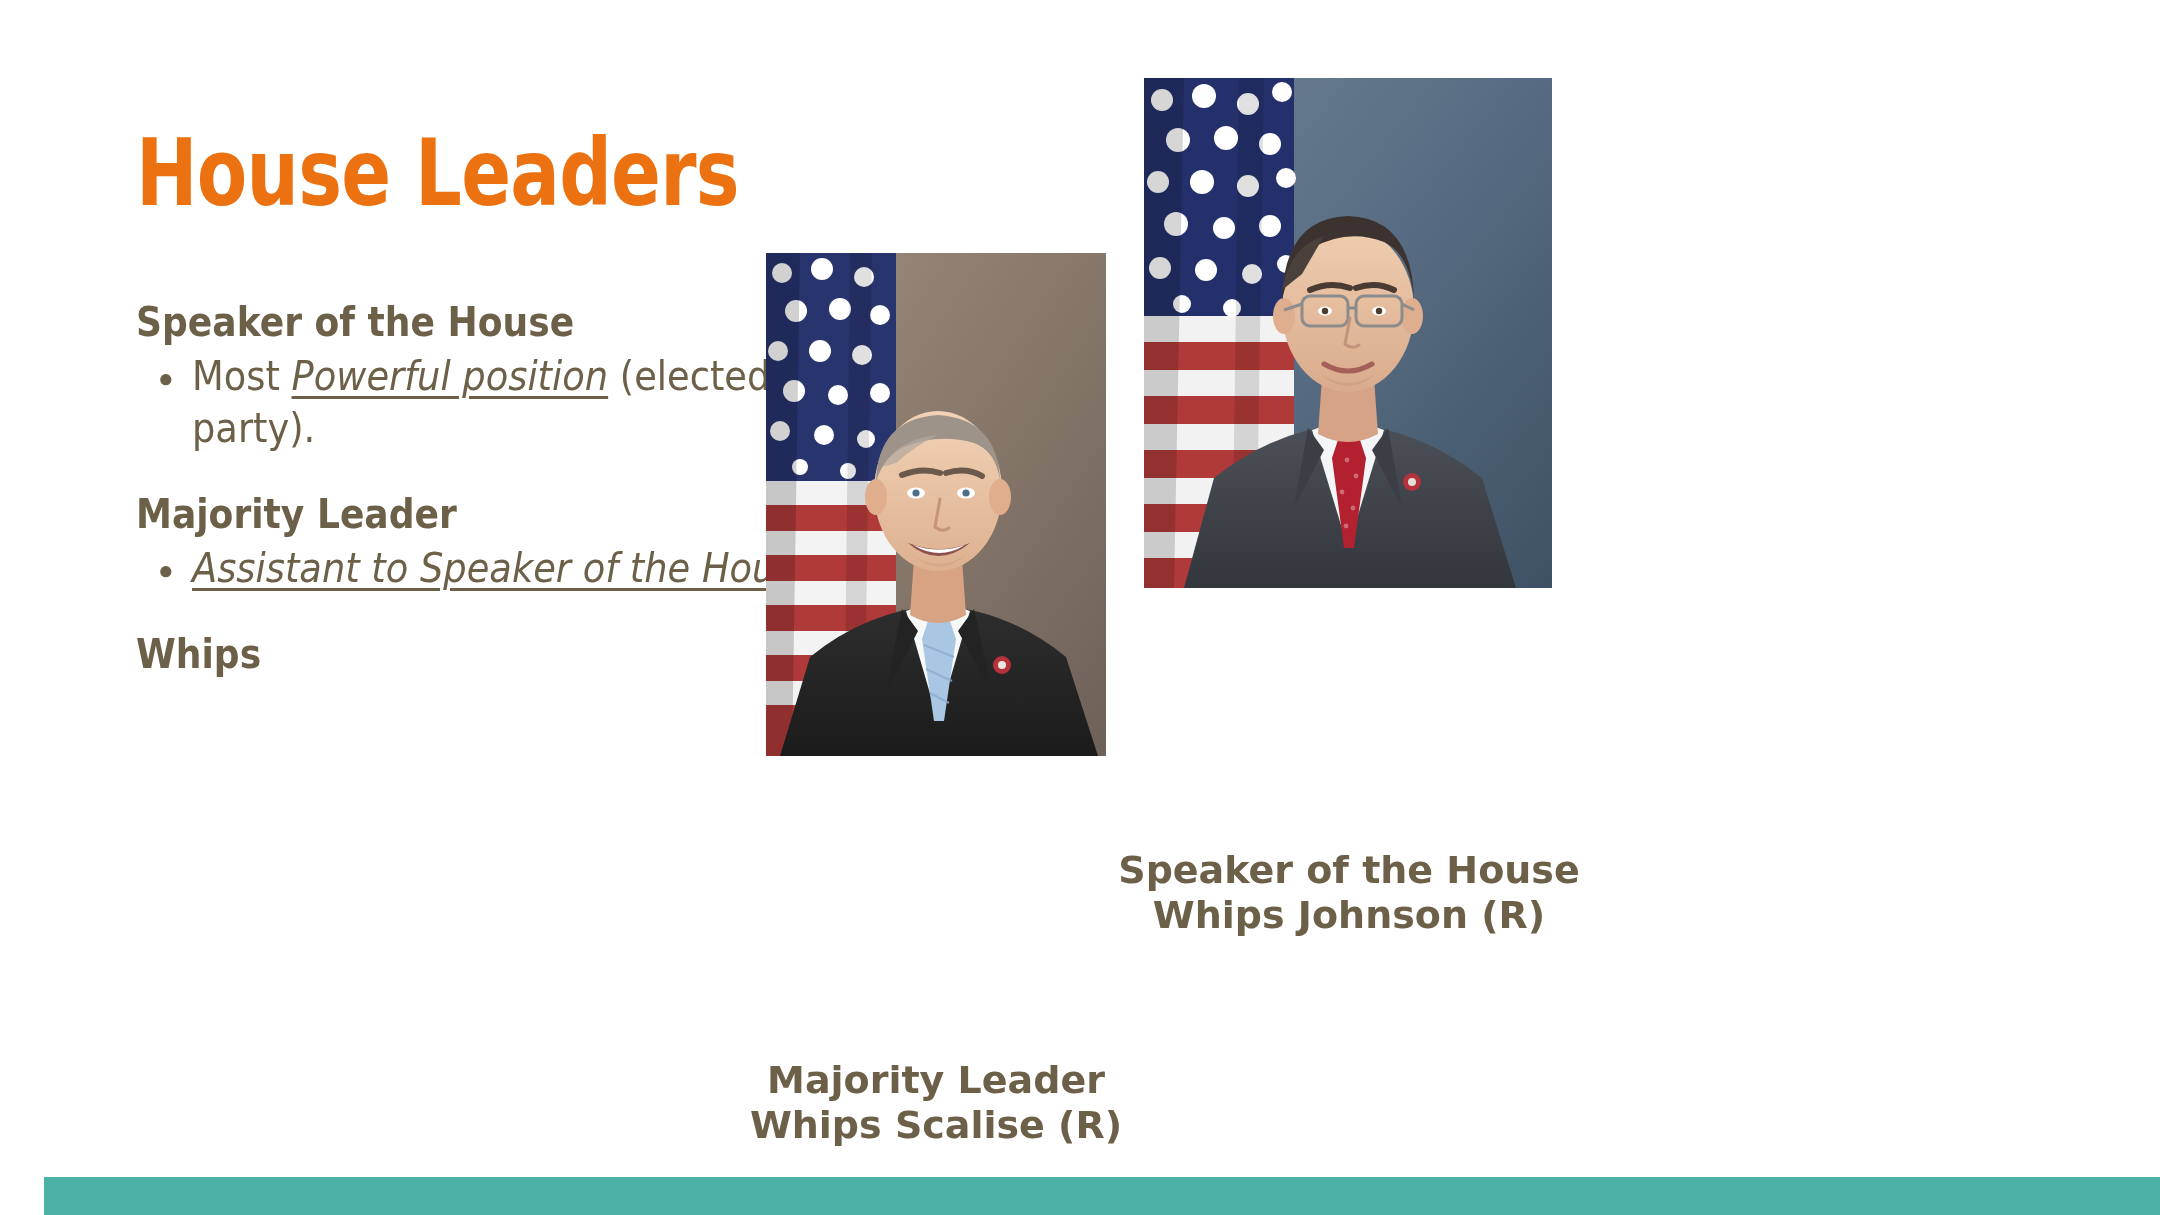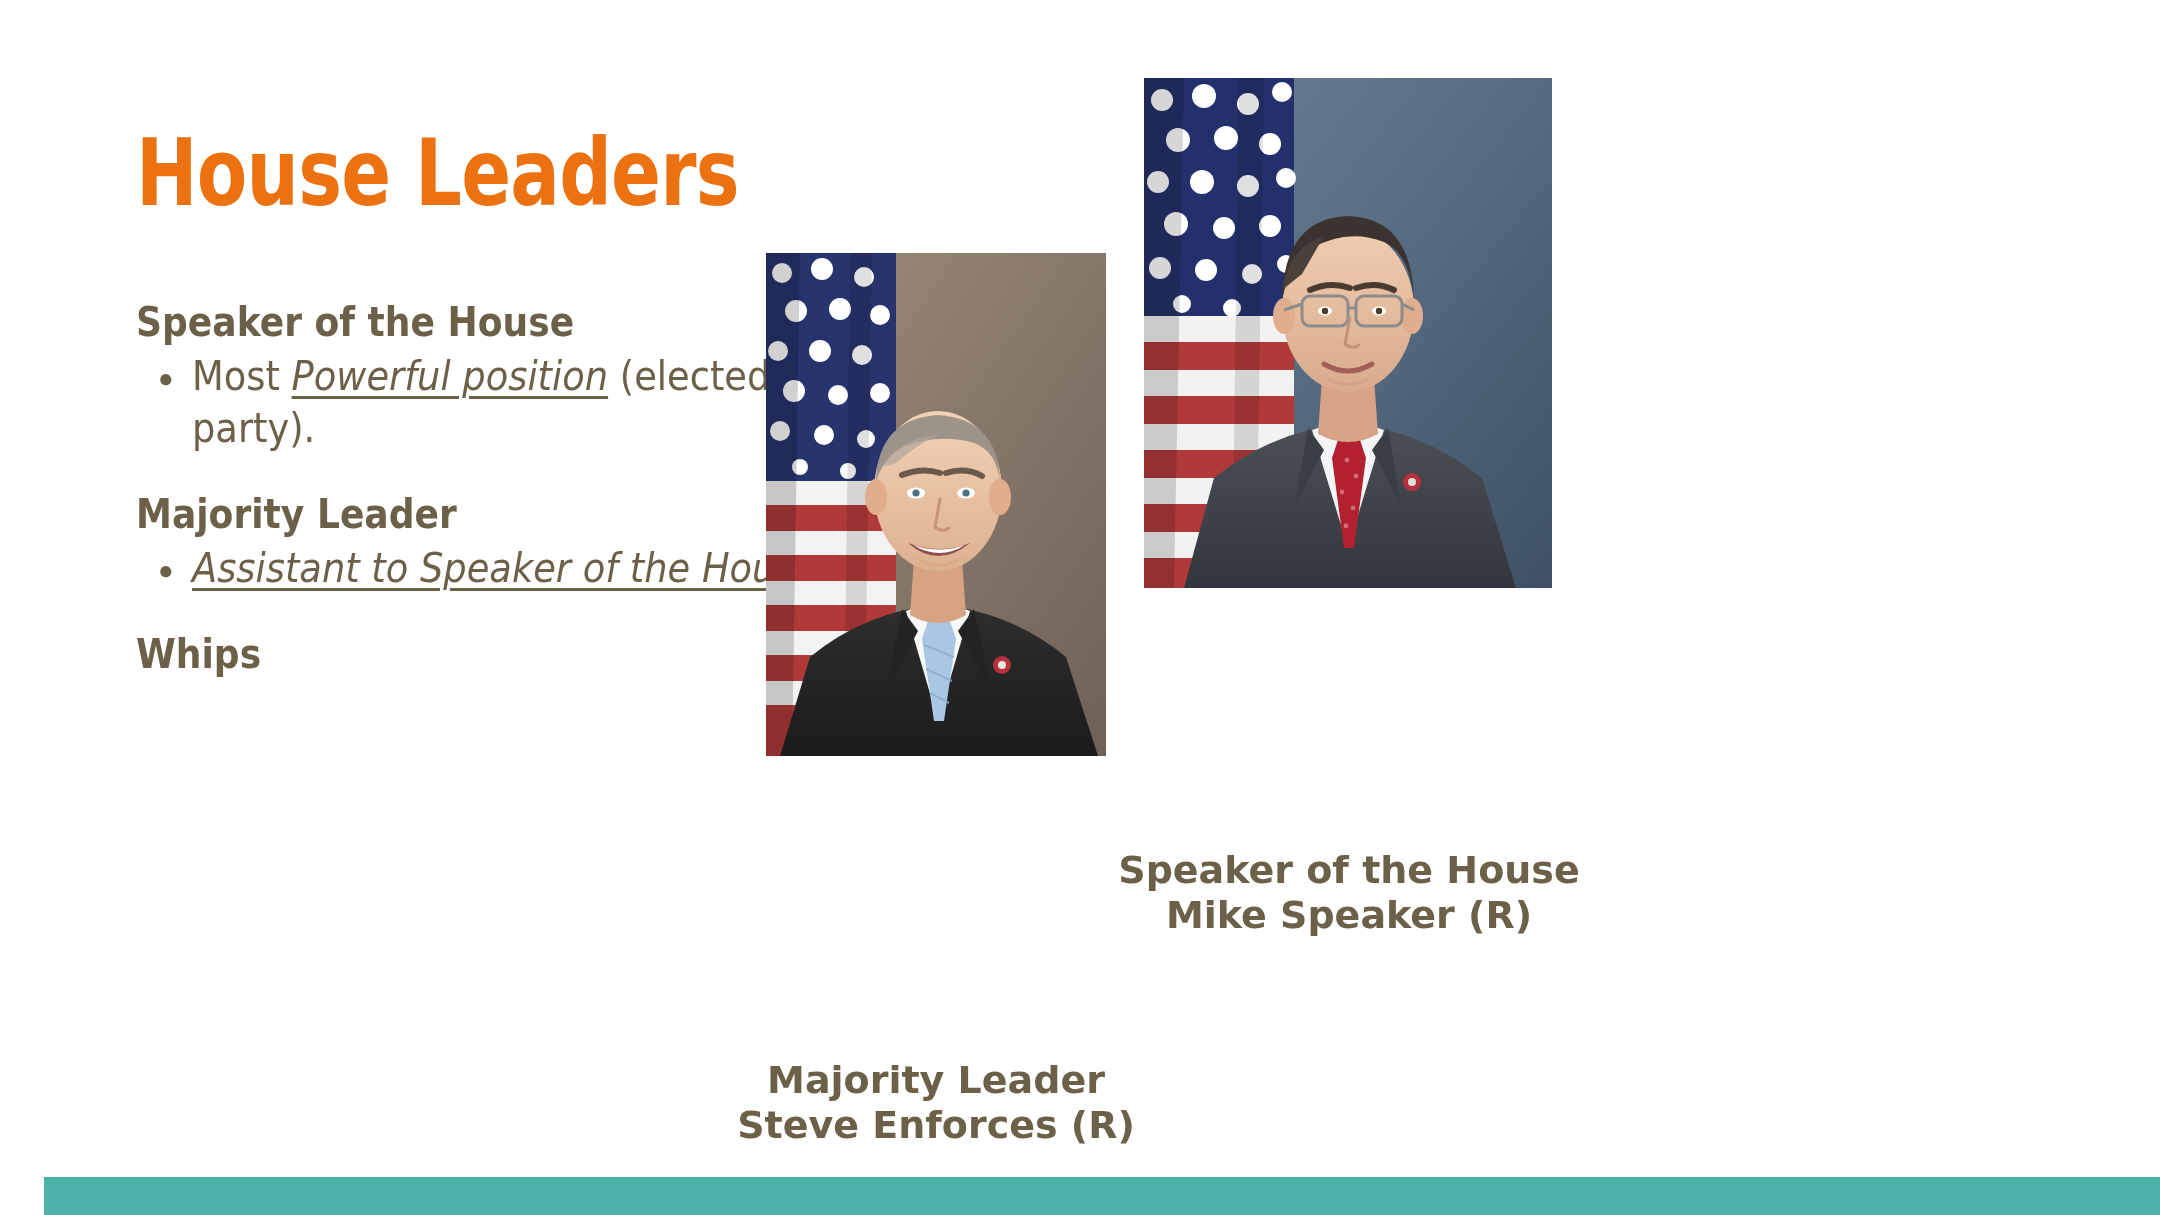--- a/index.html
+++ b/index.html
@@ -374,23 +374,23 @@
 
       <path d="M142 290 q30 26 62 0 q-30 12 -62 0 Z" fill="#8e4f4a"></path>
       <path d="M147 292 q27 16 52 0 q-26 9 -52 0 Z" fill="#ffffff"></path>
 
       <path d="M144 300 q28 22 58 0 q-28 28 -58 0 Z" fill="#c9926f" opacity="0.28"></path>
     </svg>
   </div>
 
   <div class="caption caption-johnson">
     <span>Speaker of the House</span>
-    <span>Mike Speaker (R)</span>
+    <span>Whips Johnson (R)</span>
   </div>
 
   <div class="caption caption-scalise">
     <span>Majority Leader</span>
-    <span>Steve Enforces (R)</span>
+    <span>Whips Scalise (R)</span>
   </div>
 
   <div class="bottom-bar"></div>
 
 </div>
 
 </body></html>

